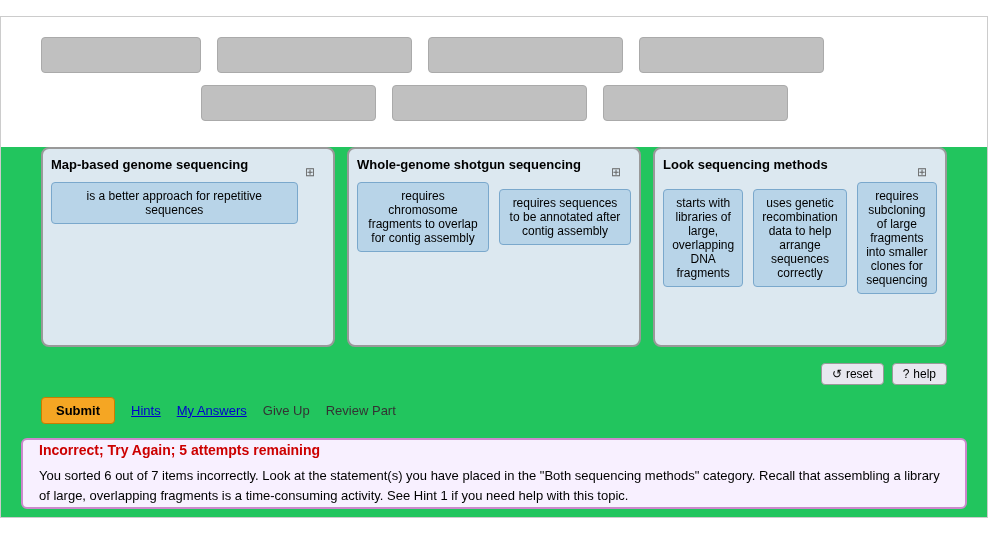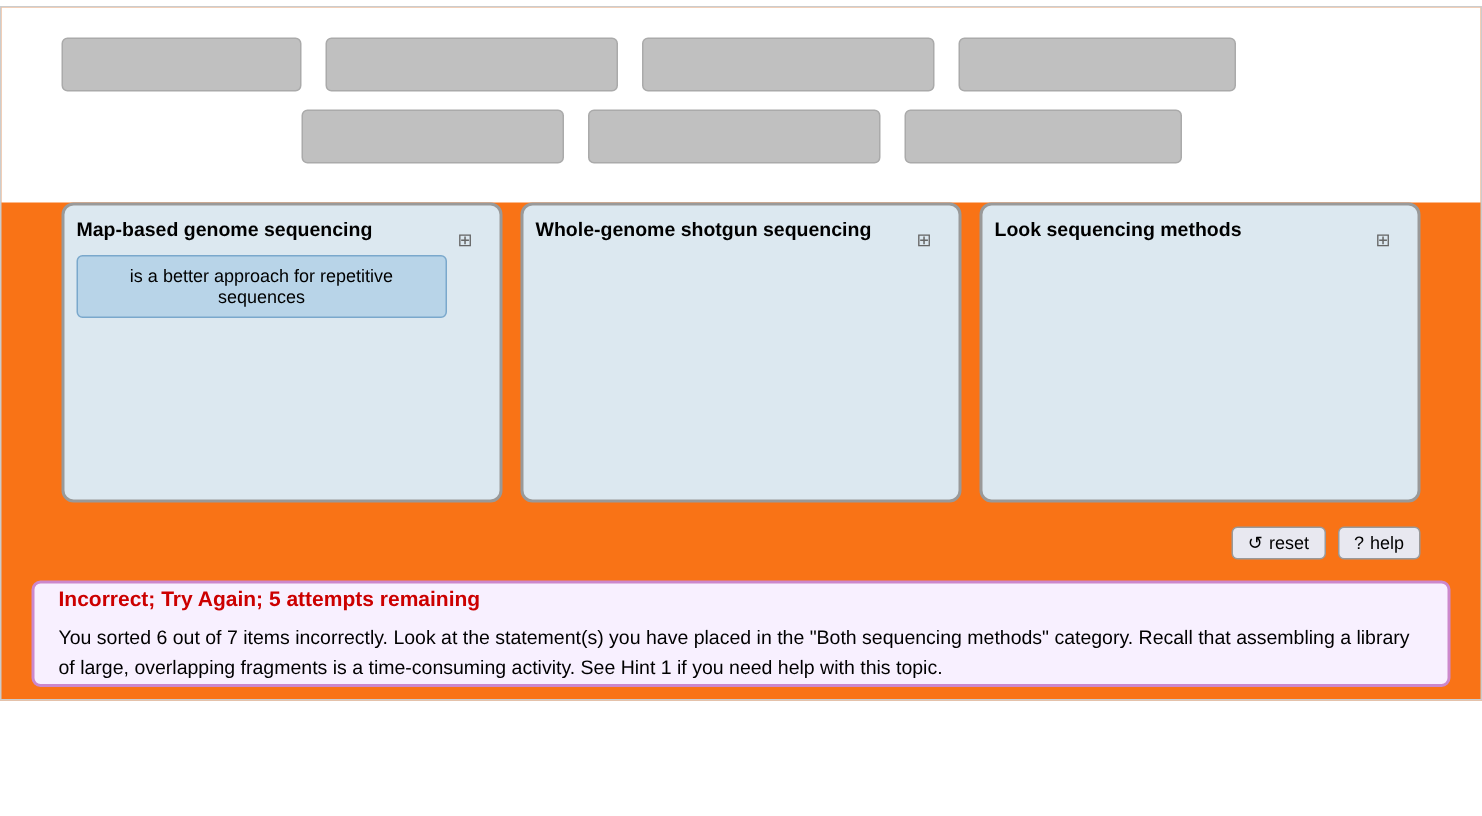--- a/index.html
+++ b/index.html
@@ -5,23 +5,23 @@
     * { box-sizing: border-box; margin: 0; padding: 0; }
     body {
       font-family: Arial, sans-serif;
       font-size: 13px;
       background: #fff;
       width: 988px;
       min-height: 544px;
     }
 
     .outer-wrapper {
-      background: #f97316;
+      background: #22c55e;
       border: 1px solid #ccc;
-      margin: 4px auto;
+      margin: 16px auto;
       width: 988px;
     }
 
     .top-area {
       background: #fff;
       padding: 20px 40px 10px 40px;
     }
 
     .drag-items-row1 {
       display: flex;
@@ -216,41 +216,57 @@
       <div class="category-drag-zone">
         <div class="cat-item">is a better approach for repetitive sequences</div>
       </div>
     </div>
 
     <div class="category-box">
       <div class="category-header">
         <div class="category-title">Whole-genome shotgun sequencing</div>
         <span class="move-icon">⊞</span>
       </div>
+      <div class="category-drag-zone">
+        <div class="cat-item">requires chromosome fragments to overlap for contig assembly</div>
+        <div class="cat-item">requires sequences to be annotated after contig assembly</div>
+      </div>
     </div>
 
     <div class="category-box">
       <div class="category-header">
         <div class="category-title">Look sequencing methods</div>
         <span class="move-icon">⊞</span>
+      </div>
+      <div class="category-drag-zone">
+        <div class="cat-item">starts with libraries of large, overlapping DNA fragments</div>
+        <div class="cat-item">uses genetic recombination data to help arrange sequences correctly</div>
+        <div class="cat-item">requires subcloning of large fragments into smaller clones for sequencing</div>
       </div>
     </div>
 
   </div>
 
   <div class="bottom-buttons">
     <button class="btn-reset">
       <span>↺</span>
       <span>reset</span>
     </button>
     <button class="btn-help">
       <span>?</span>
       <span>help</span>
     </button>
   </div>
 
+  <div class="action-bar">
+    <button class="btn-submit">Submit</button>
+    <a class="action-link">Hints</a>
+    <a class="action-link">My Answers</a>
+    <span class="action-text">Give Up</span>
+    <span class="action-text">Review Part</span>
+  </div>
 
   <div class="feedback-area">
     <div class="feedback-title">Incorrect; Try Again; 5 attempts remaining</div>
     <div class="feedback-text">You sorted 6 out of 7 items incorrectly. Look at the statement(s) you have placed in the "Both sequencing methods" category. Recall that assembling a library of large, overlapping fragments is a time-consuming activity. See Hint 1 if you need help with this topic.</div>
   </div>
 
 </div>
 
 </body></html>

